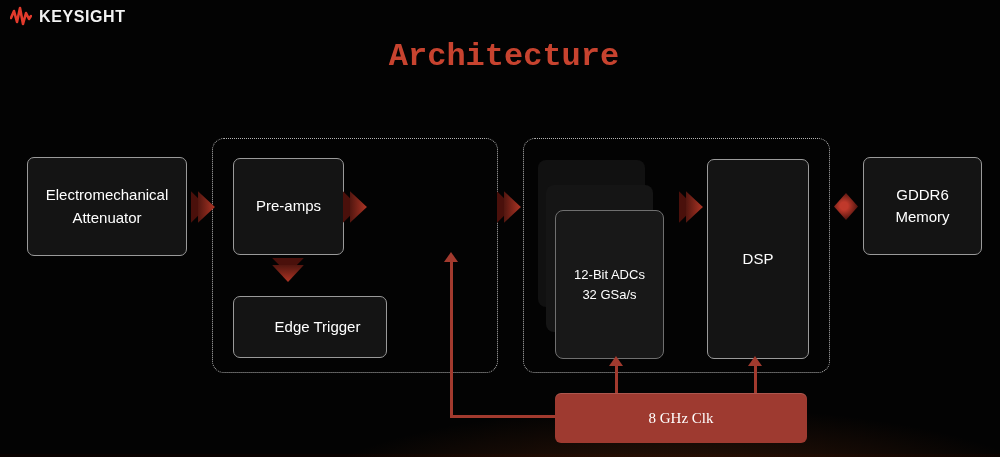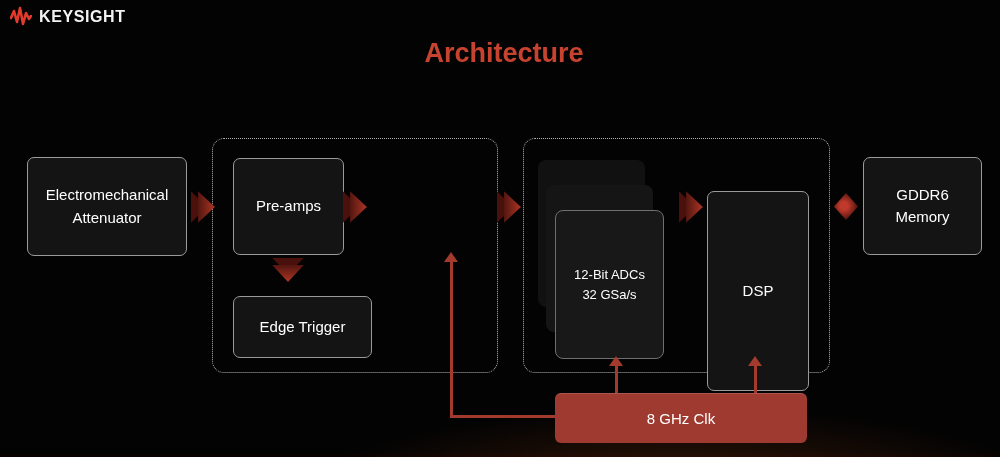--- a/index.html
+++ b/index.html
@@ -9,35 +9,35 @@
     background:
       radial-gradient(55% 30% at 68% 110%, rgba(150,62,16,0.38), rgba(0,0,0,0) 70%),
       radial-gradient(45% 22% at 12% 115%, rgba(120,45,12,0.22), rgba(0,0,0,0) 70%),
       linear-gradient(to top, rgba(10,2,0,0.9) 0 3px, rgba(0,0,0,0) 3px),
       #030303;
   }
   
   .logo { position:absolute; left:10px; top:6px; display:flex; align-items:flex-end; gap:7px; }
   .logo-brand { color:#f2f2f2; font-weight:bold; font-size:16px; letter-spacing:0.6px; }
   .title { position:absolute; left:8px; right:0; top:38px; text-align:center;
-           font-size:27px; font-weight:bold; color:#c7432f; }
+           font-size:32px; font-weight:bold; color:#c7432f;font-family:Liberation Mono, monospace; }
   
   .box { position:absolute; background:#141414; border:1px solid #9a9a9a; border-radius:7px;
          color:#fff; display:flex; align-items:center; justify-content:center;
          text-align:center; font-size:15px; line-height:1.5; white-space:pre-line; }
   .group { position:absolute; border:1px dotted #b5b5b5; border-radius:12px; }
   .card { position:absolute; border-radius:8px; }
   .card.back { background:#111111; }
   .card.mid  { background:#151515; }
   .card.front{ background:#181818; border:1px solid #6f6f6f; color:#fff; display:flex;
                align-items:center; justify-content:center; text-align:center;
                font-size:13px; line-height:1.5; white-space:pre-line; }
   .clock { position:absolute; background:#9e3a30; border-radius:6px; color:#fff;
            display:flex; align-items:center; justify-content:center; font-size:15px;
-           box-shadow: inset 0 1px 0 rgba(255,255,255,0.15); }
+           box-shadow: inset 0 1px 0 rgba(255,255,255,0.15); font-family: Liberation Serif, serif; }
   
   .chev { position:absolute; width:26px; height:36px; }
   .chev::before { content:""; position:absolute; inset:0;
       clip-path:polygon(0 6%, 62% 50%, 0 94%); background:#4a100b; }
   .chev::after  { content:""; position:absolute; inset:0;
       clip-path:polygon(27% 6%, 92% 50%, 27% 94%);
       background:linear-gradient(90deg,#2c0a07,#b93827); }
   .chev.down { transform:rotate(90deg); }
   
   .diamond { position:absolute; width:24px; height:27px;
@@ -64,28 +64,28 @@
 
   <div class="group" style="left:212px; top:138px; width:284px; height:233px;"></div>
   <div class="group" style="left:523px; top:138px; width:305px; height:233px;"></div>
 
   <div class="box" style="left:27px; top:157px; width:158px; height:97px;">Electromechanical
 Attenuator</div>
 
   <div class="box" style="left:233px; top:158px; width:109px; height:95px;">Pre-amps</div>
 
 
-  <div class="box" style="left:233px; top:296px; width:137px; height:60px;">Edge Trigger</div>
+  <div class="box" style="left:233px; top:296px; width:137px; height:60px;padding-left:15px;">Edge Trigger</div>
 
   <div class="card back" style="left:538px; top:160px; width:107px; height:147px;"></div>
   <div class="card mid" style="left:546px; top:185px; width:107px; height:147px;"></div>
   <div class="card front" style="left:555px; top:210px; width:107px; height:147px;">12-Bit ADCs
 32 GSa/s</div>
 
-  <div class="box" style="left:707px; top:159px; width:100px; height:198px;margin-top:32px;">DSP</div>
+  <div class="box" style="left:707px; top:159px; width:100px; height:198px;">DSP</div>
 
   <div class="box" style="left:863px; top:157px; width:117px; height:96px;">GDDR6
 Memory</div>
 
   <div class="chev" style="left:191px; top:189px;"></div>
   <div class="chev" style="left:343px; top:189px;"></div>
   <div class="chev" style="left:497px; top:189px;"></div>
   <div class="chev" style="left:679px; top:189px;"></div>
   <div class="chev down" style="left:275px; top:253px;"></div>
   <div class="diamond" style="left:834px; top:193px;"></div>

